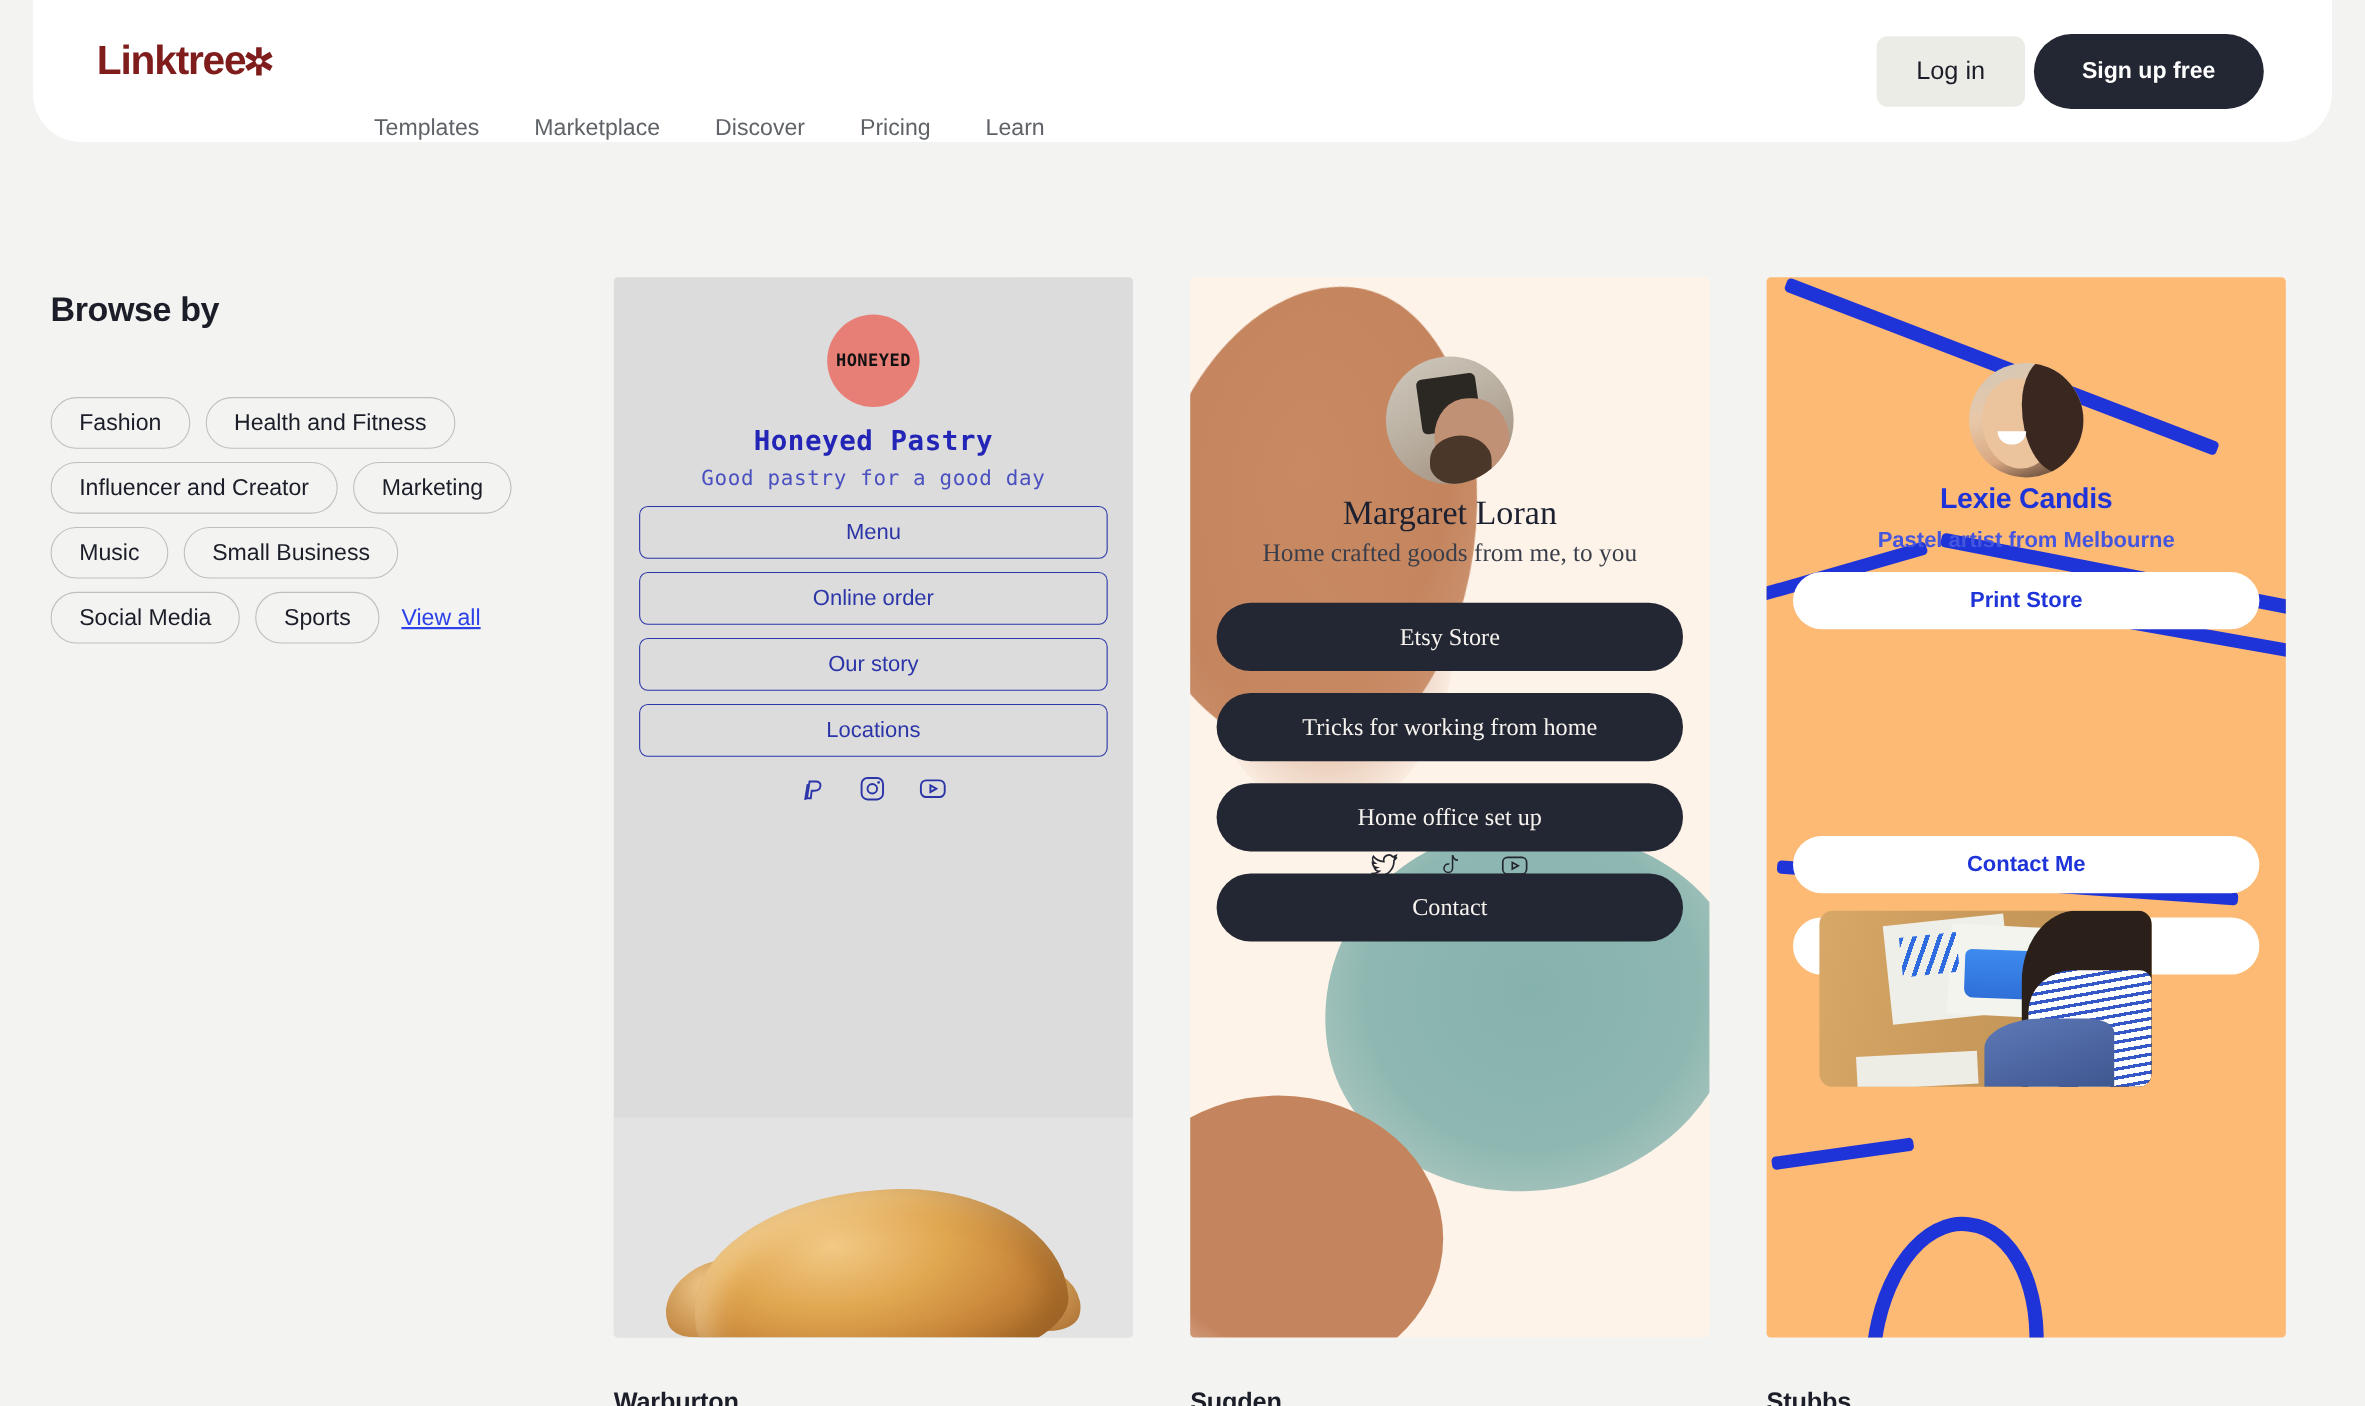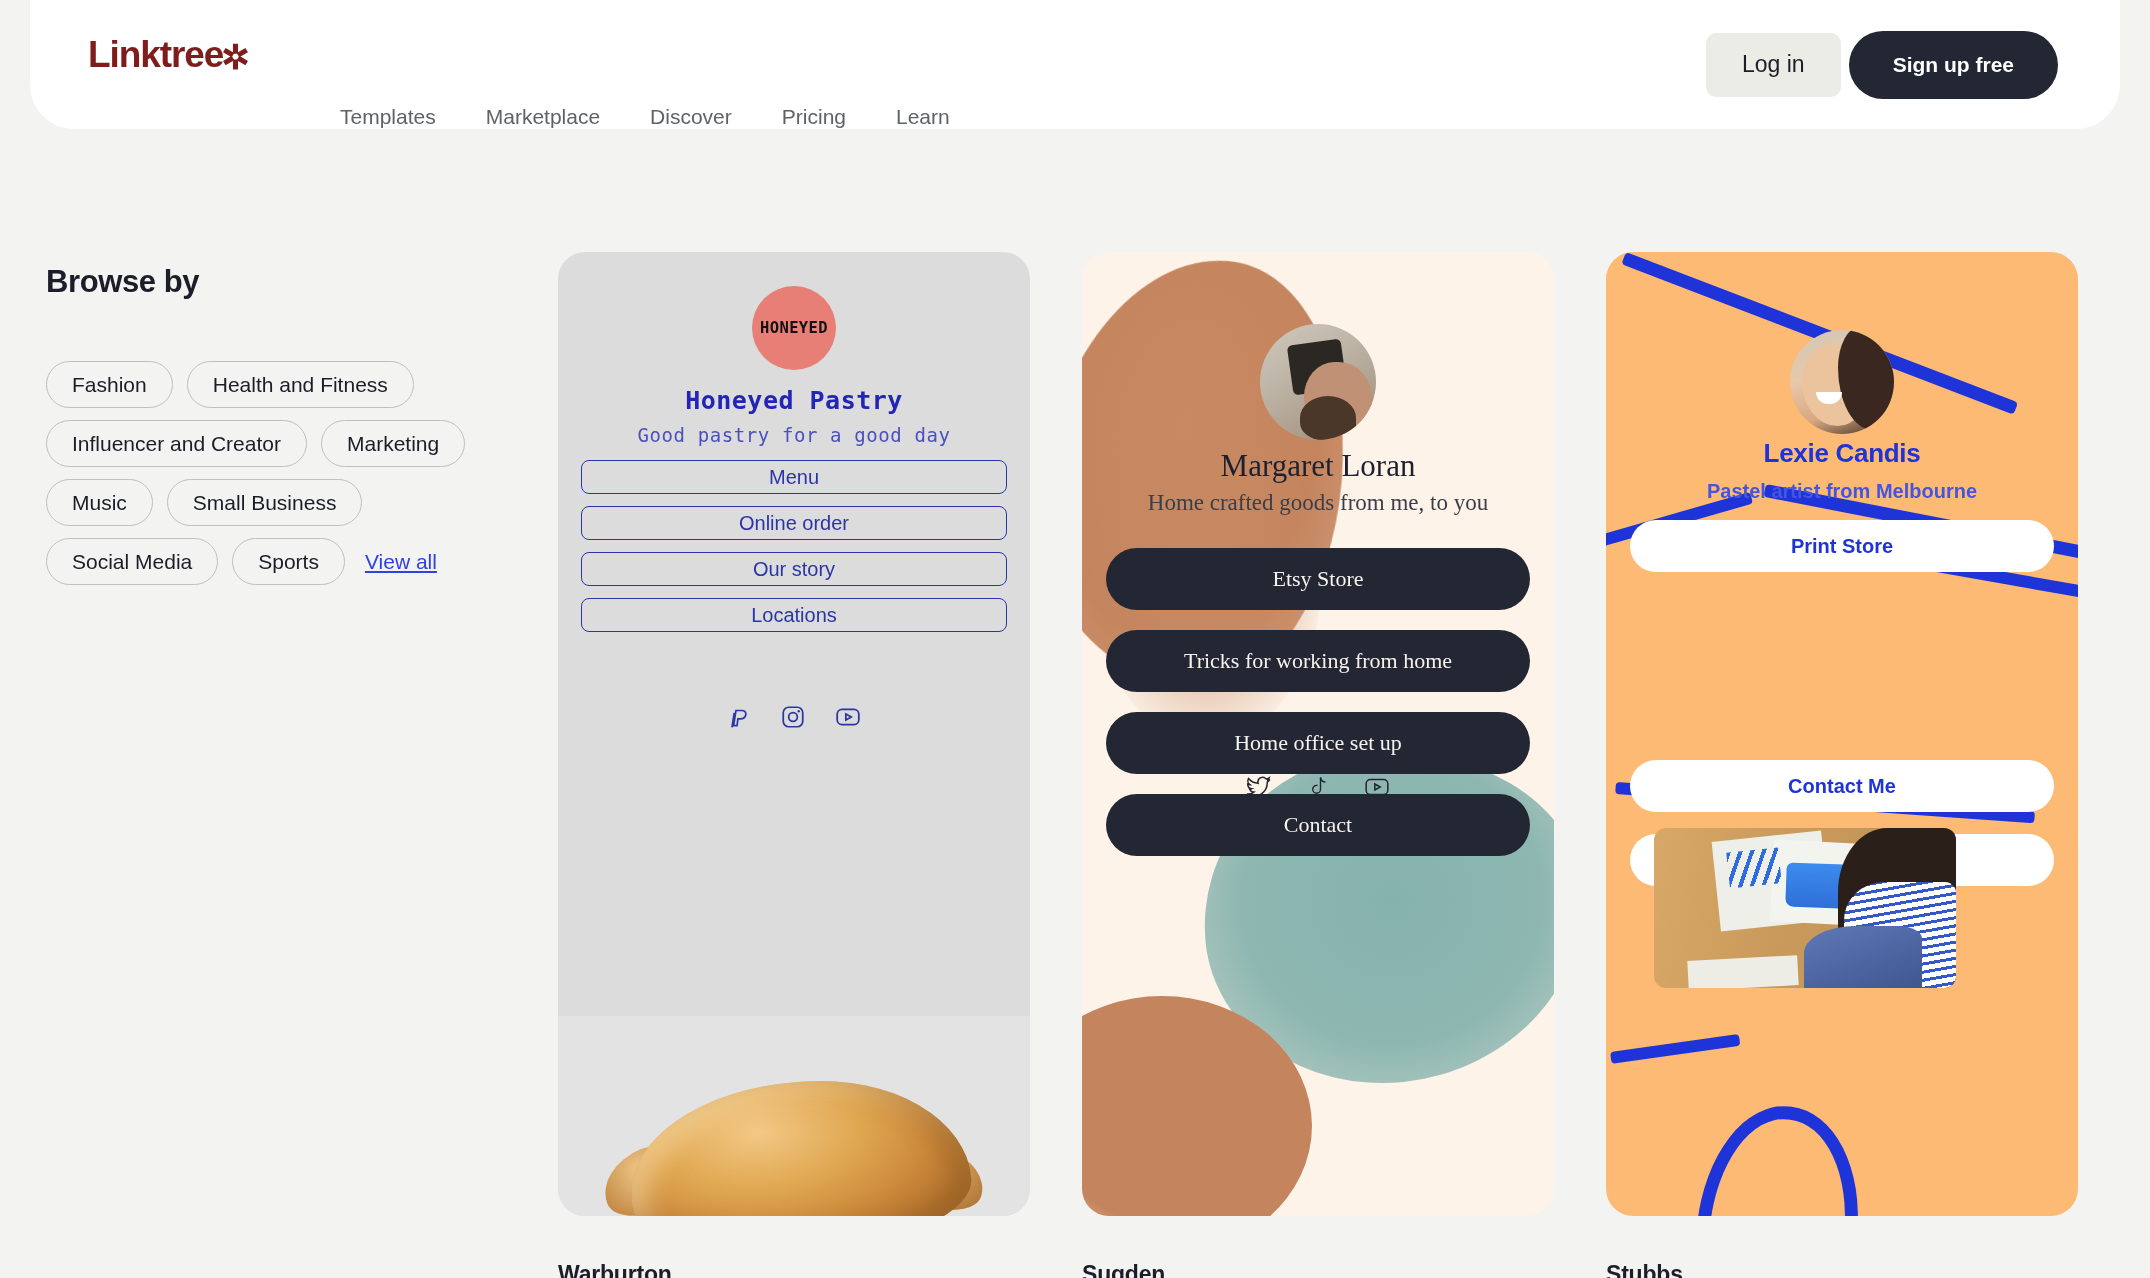--- a/index.html
+++ b/index.html
@@ -61,21 +61,21 @@
   }
   .view-all {
     font-size: 21px; color: #2C41E8; cursor: pointer;
     margin-left: 6px;
   }
 
   
   .cards { position: absolute; left: 558px; top: 252px; display: flex; gap: 52px; }
   .card-col { width: 472px; }
   .phone {
-    width: 472px; height: 964px; border-radius: 27px; overflow: hidden;
+    width: 472px; height: 964px; border-radius: 4px; overflow: hidden;
     position: relative;
   }
   .card-caption {
     margin-top: 45px; font-size: 23px; font-weight: 700; color: #1B1D28; letter-spacing: -0.2px;
   }
 
   
   .c1 { background: #DCDCDC; }
   .c1 .avatar {
     position: absolute; left: 50%; transform: translateX(-50%); top: 34px;
@@ -91,21 +91,21 @@
     font-family: "DejaVu Sans Mono", monospace; font-weight: 700;
     font-size: 25px; color: #2225B5; letter-spacing: 0.5px;
   }
   .c1 .bio {
     position: absolute; top: 172px; width: 100%; text-align: center;
     font-family: "DejaVu Sans Mono", monospace; font-size: 19px;
     color: #4A50C0; letter-spacing: 0.6px;
   }
   .c1 .links { position: absolute; top: 208px; left: 23px; right: 23px; }
   .c1 .lnk {
-    height: 34px; border: 1.5px solid #2B35A8; border-radius: 8px;
+    height: 48px; border: 1.5px solid #2B35A8; border-radius: 8px;
     display: flex; align-items: center; justify-content: center;
     font-size: 20px; color: #2B35A8; margin-bottom: 12px; cursor: pointer;
   }
   .c1 .socials {
     position: absolute; top: 452px; width: 100%;
     display: flex; justify-content: center; gap: 28px;
   }
   .c1 .socials svg { stroke: #2B35A8; fill: none; }
 
   

